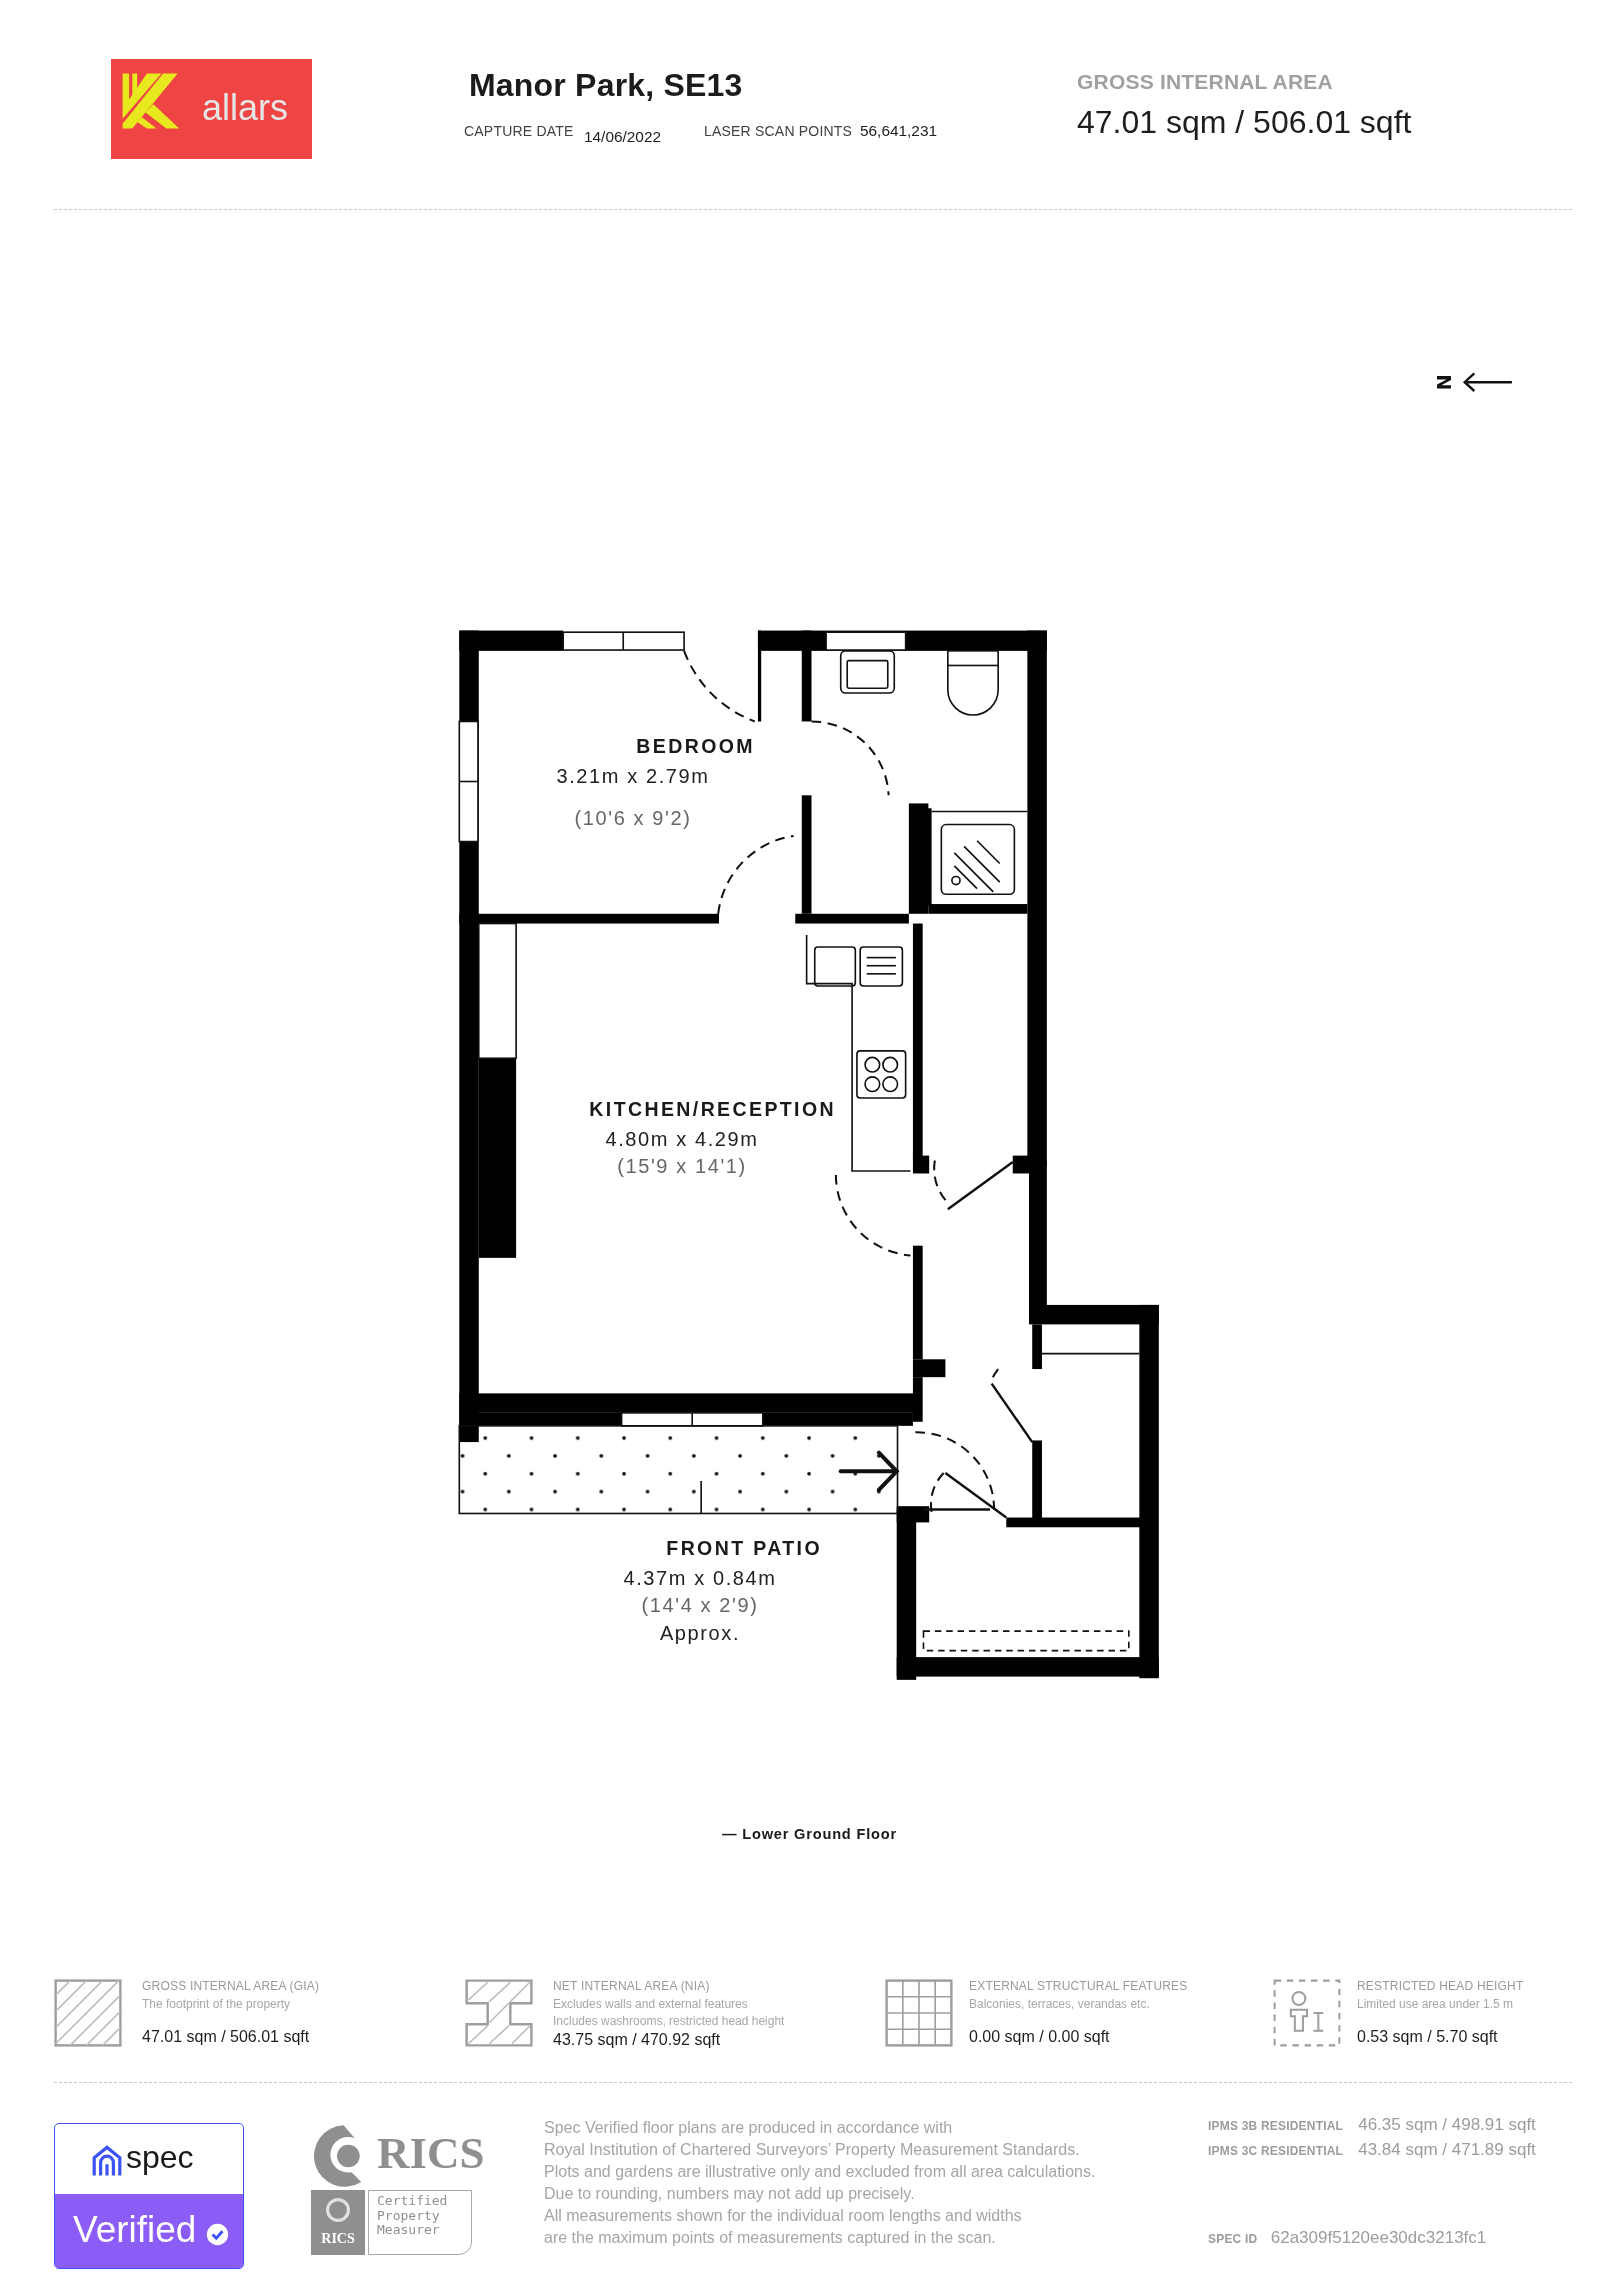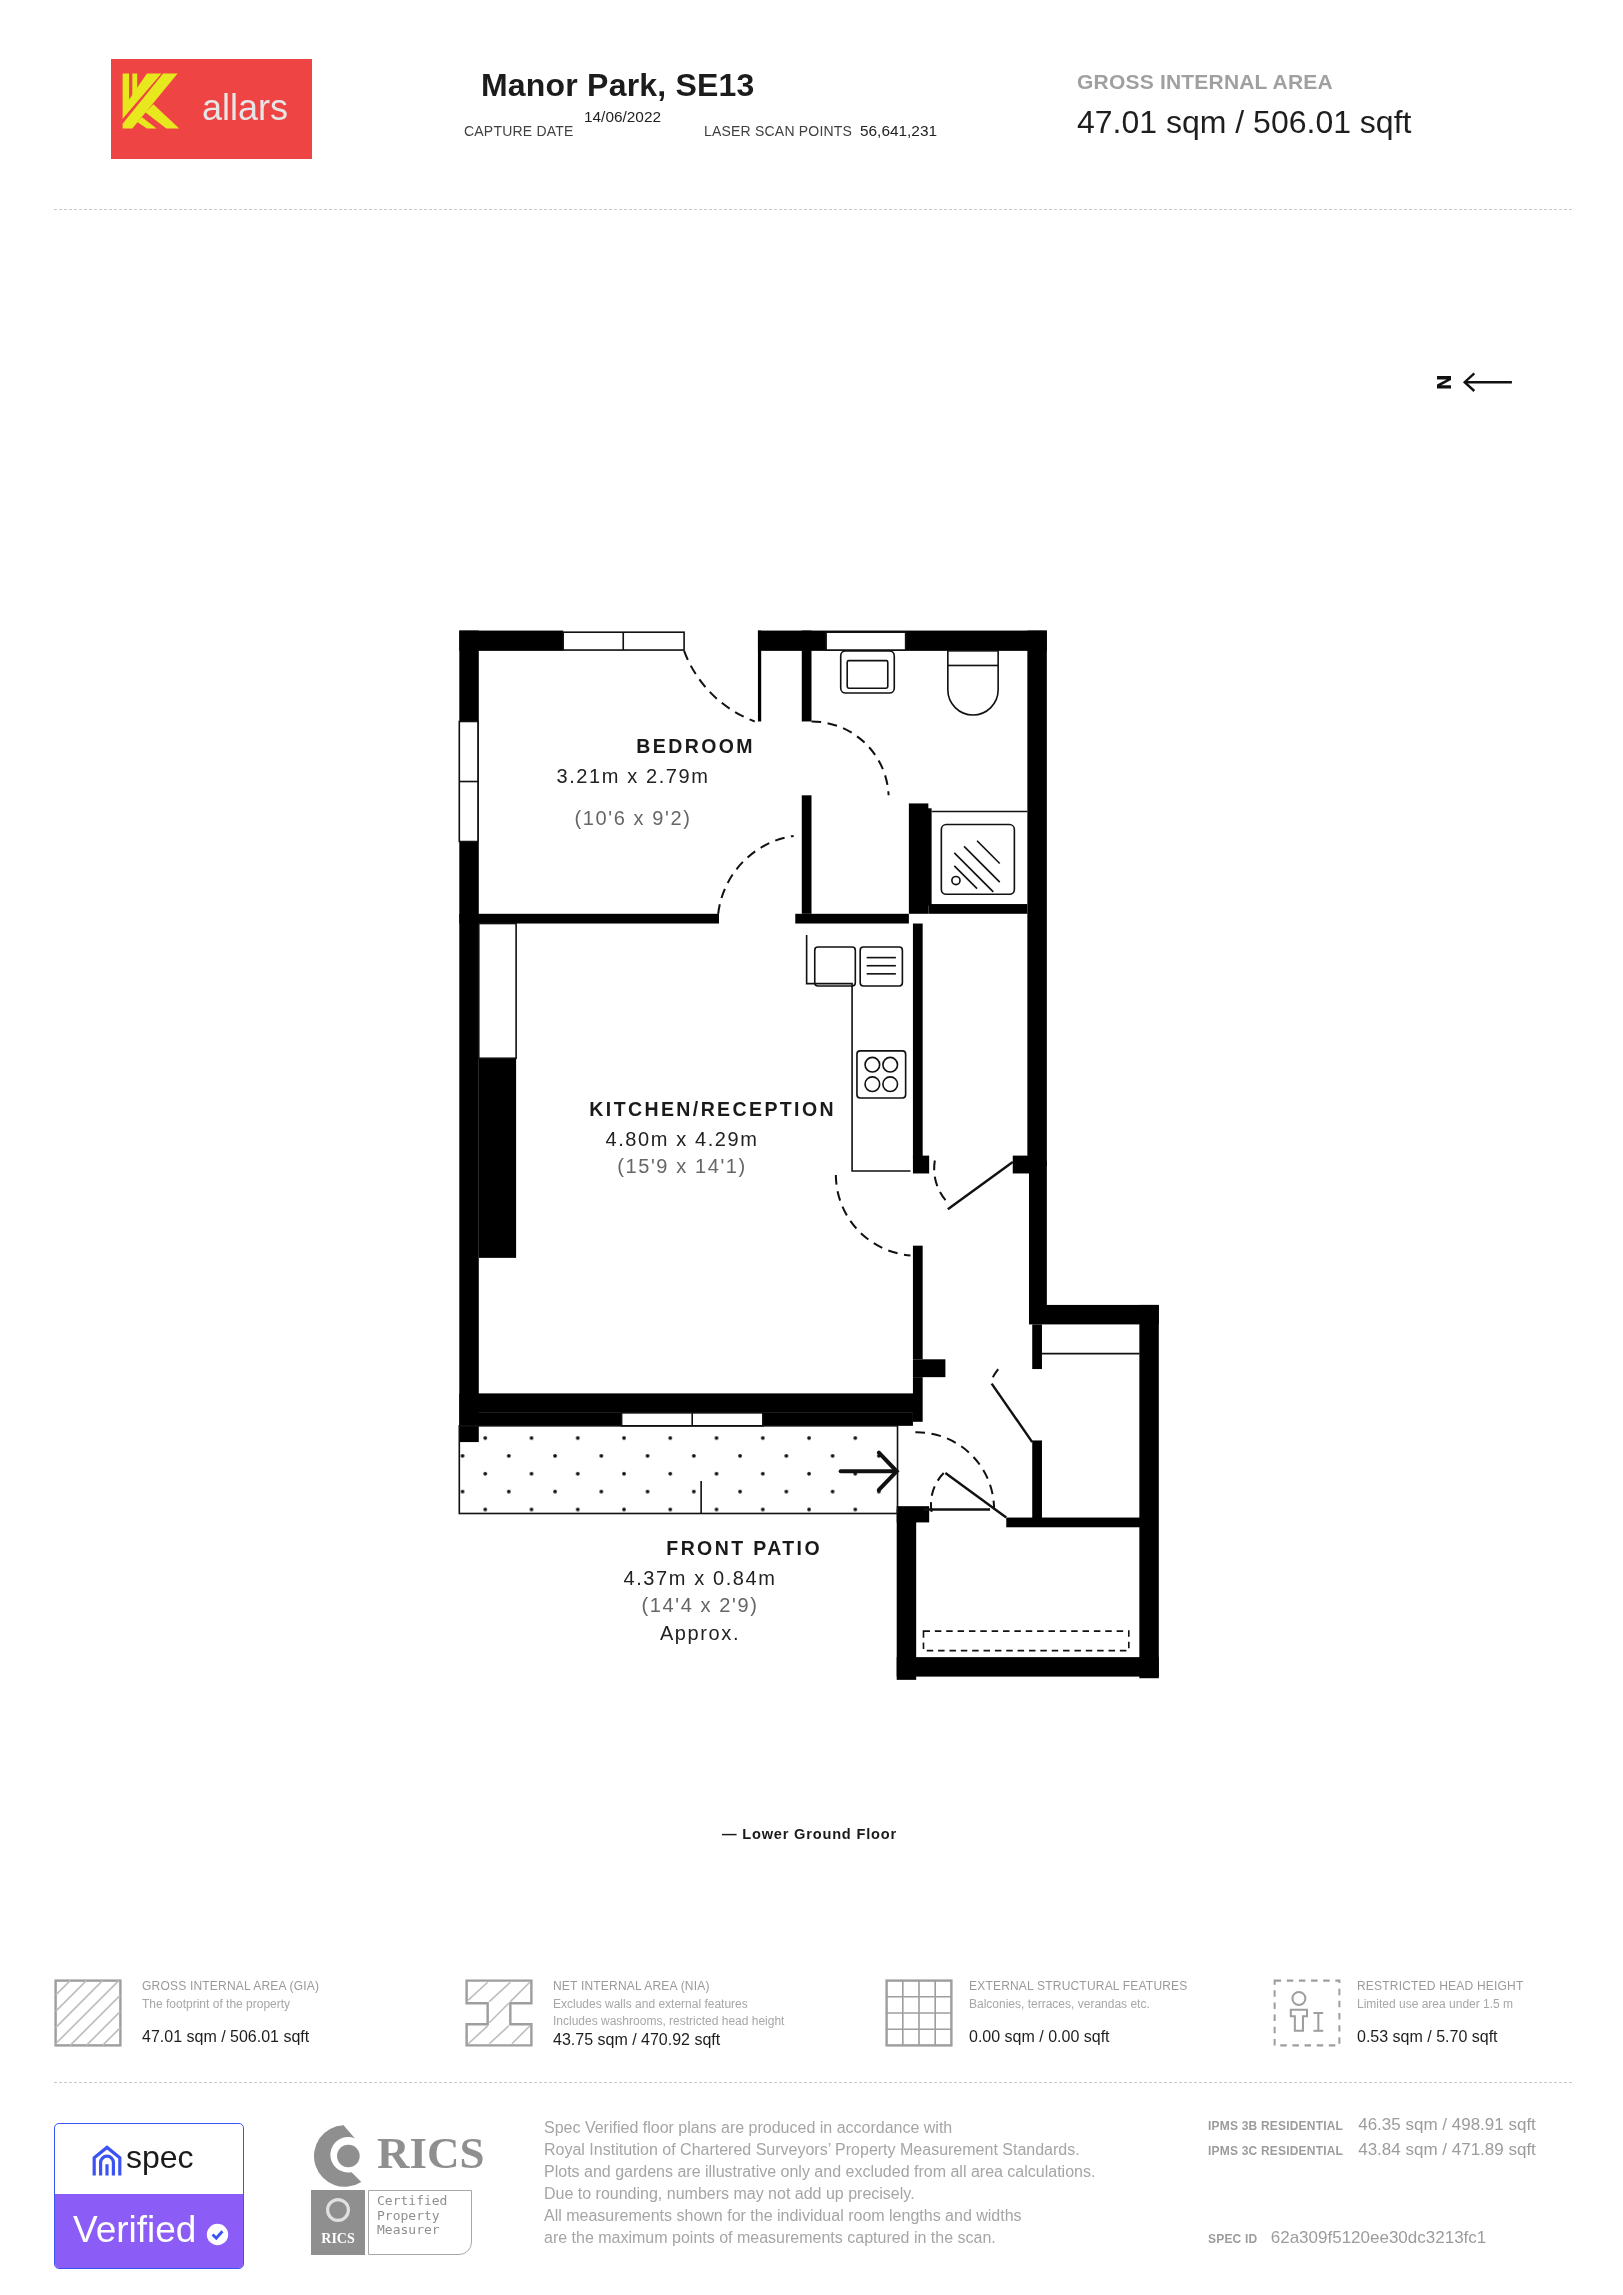--- a/index.html
+++ b/index.html
@@ -1,21 +1,21 @@
 <!DOCTYPE html>
 <html style="font-size:13px"><head>
 <meta charset="utf-8">
 <style>
   html, body { margin:0; padding:0; background:#ffffff; }
   body { width:1623px; height:2295px; position:relative; overflow:hidden;
          font-family:"Liberation Sans", "DejaVu Sans", sans-serif; color:#1a1a1a; }
   .abs { position:absolute; }
   .logo { left:111px; top:59px; width:201px; height:100px; background:#ef4444; }
   .logo-text { position:absolute; left:91px; top:31px; color:#e6e6e6; font-size:36px; letter-spacing:0px; line-height:1; }
-  .title { left:481px; top:67px; font-size:32px; font-weight:bold; color:#1c1c1c; letter-spacing:0.2px; }
+  .title { left:469px; top:67px; font-size:32px; font-weight:bold; color:#1c1c1c; letter-spacing:0.2px; }
   .meta { top:123px; font-size:14px; }
   .meta-label { color:#404040; font-size:14px; letter-spacing:0.2px; }
   .meta-val { color:#222; font-size:15.4px; }
   .gia-label { left:1077px; top:70px; color:#a0a0a0; font-size:21px; font-weight:bold; letter-spacing:0.2px; }
   .gia-val { left:1077px; top:104px; color:#1e1e1e; font-size:32px; }
   .dash-line { height:0; border-top:1.6px dashed #c9c9c9; }
   .north { left:1429px; top:367px; }
   .floor-label { left:722px; top:1826px; font-size:14.6px; font-weight:bold; letter-spacing:0.8px; color:#1a1a1a; }
   .room-title { font-size:19.5px; font-weight:bold; letter-spacing:2.4px; text-align:right; color:#1a1a1a; }
   .room-dim { font-size:20px; letter-spacing:1.6px; text-align:center; color:#222; }
@@ -44,21 +44,21 @@
     <polygon points="32,4 50,4 2,60 2,48" fill="#e8e81e"></polygon>
     <polygon points="52,4 70,4 14,72 2,72 2,66" fill="#e8e81e"></polygon>
     <polygon points="30,52 40,42 72,72 56,72" fill="#e8e81e"></polygon>
     <polygon points="20,64 26,58 44,72 32,72" fill="#e8e81e"></polygon>
   </svg>
   <span class="logo-text">allars</span>
 </div>
 
 <div class="abs title">Manor Park, SE13</div>
 <div class="abs meta" style="left:464px"><span class="meta-label">CAPTURE DATE</span></div>
-<div class="abs meta" style="left:584px;top:108px"><span class="meta-val">14/06/2022</span></div>
+<div class="abs meta" style="left:584px;top:128px"><span class="meta-val">14/06/2022</span></div>
 <div class="abs meta" style="left:704px"><span class="meta-label">LASER SCAN POINTS</span></div>
 <div class="abs meta" style="left:860px;top:122px"><span class="meta-val">56,641,231</span></div>
 
 <div class="abs gia-label">GROSS INTERNAL AREA</div>
 <div class="abs gia-val">47.01 sqm / 506.01 sqft</div>
 
 <div class="abs dash-line" style="left:54px;top:209px;width:1518px"></div>
 
 <div class="abs north">
   <svg width="89" height="32" viewBox="0 0 110 40">

